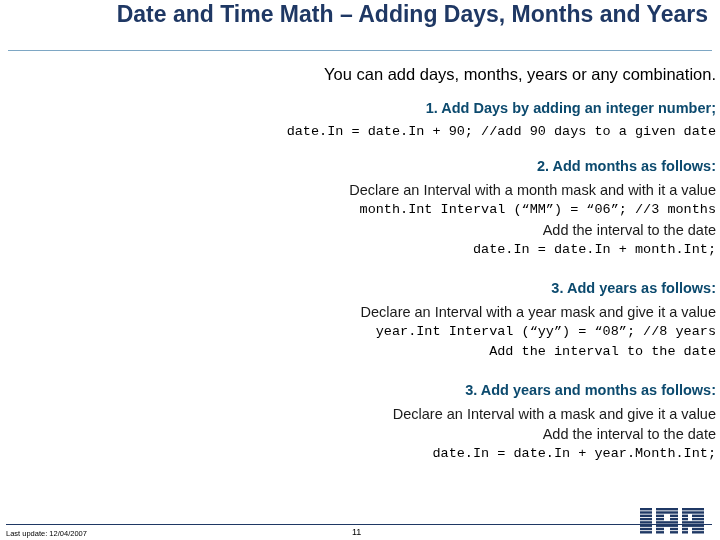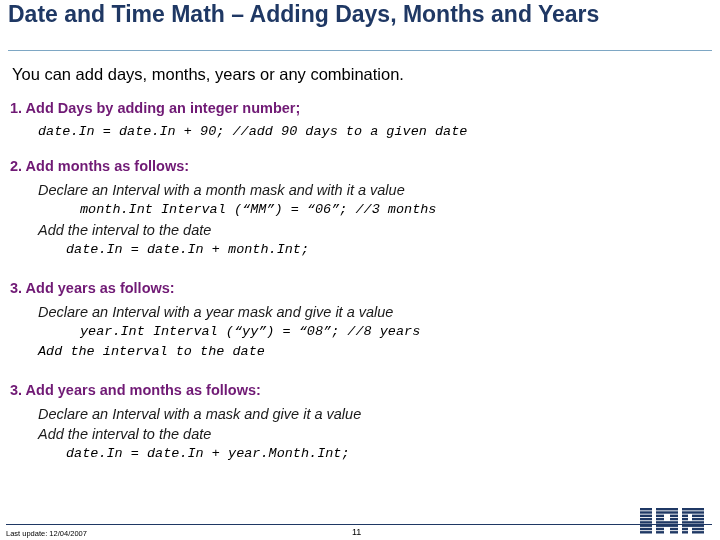--- a/index.html
+++ b/index.html
@@ -13,20 +13,21 @@
     font-family: "Liberation Sans", sans-serif;
     color: #000000;
     overflow: hidden;
     position: relative;
   }
   .slide {
     position: relative;
     width: 572px;
     height: 540px;
     box-sizing: border-box;
+    text-align: right;
   }
   
   .title {
     position: absolute;
     left: 8px;
     top: 0px;
     width: 700px;
     font-size: 23px;
     font-weight: bold;
     color: #1f3864;
@@ -52,28 +53,27 @@
     font-size: 16.5px;
     color: #000;
     margin: 0 0 16px 2px;
     line-height: 20px;
   }
   .step {
     margin-bottom: 2px;
   }
   .step-head {
     font-size: 14.5px;
-    color: #701a75;
+    color: #0c4a6e;
     font-weight: bold;
     margin: 0 0 6px 0;
   }
   .line {
     line-height: 20px;
     margin: 0;
-    font-style: italic;
   }
   .sans {
     font-family: "Liberation Sans", sans-serif;
     font-size: 14.5px;
     color: #1a1a1a;
   }
   .mono {
     font-family: "Liberation Mono", "DejaVu Sans Mono", monospace;
     font-size: 13.5px;
     color: #000;

